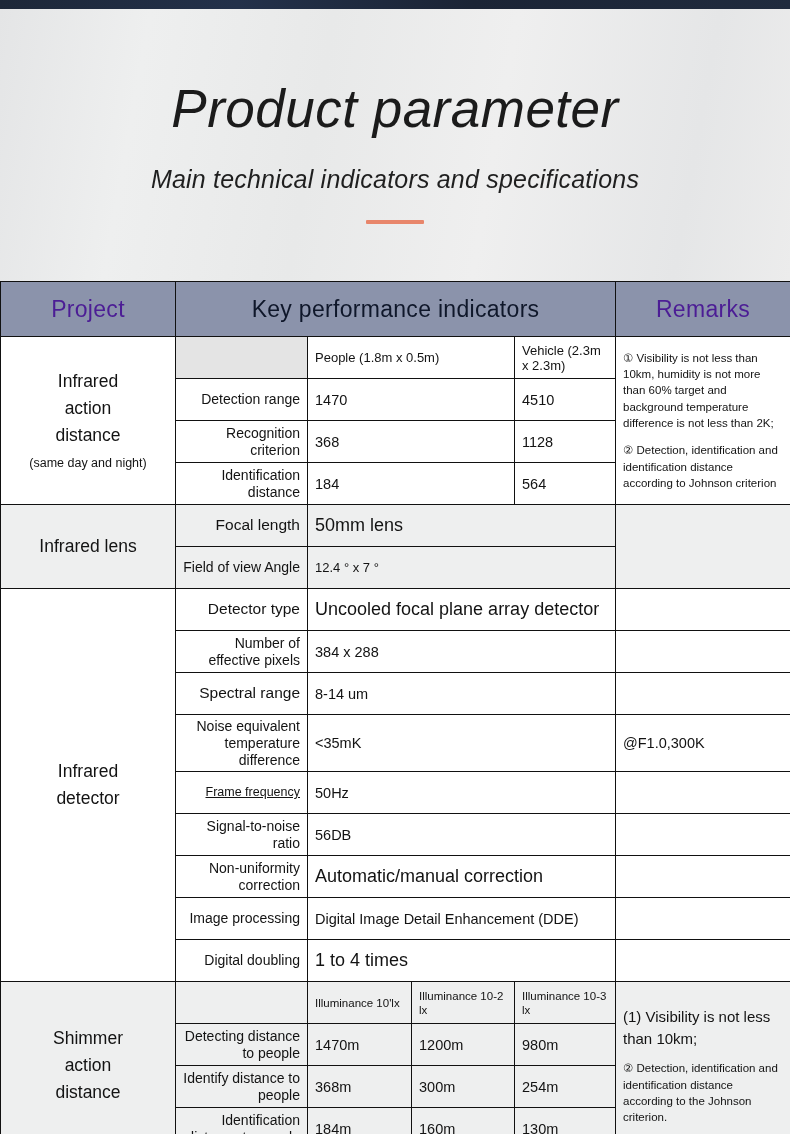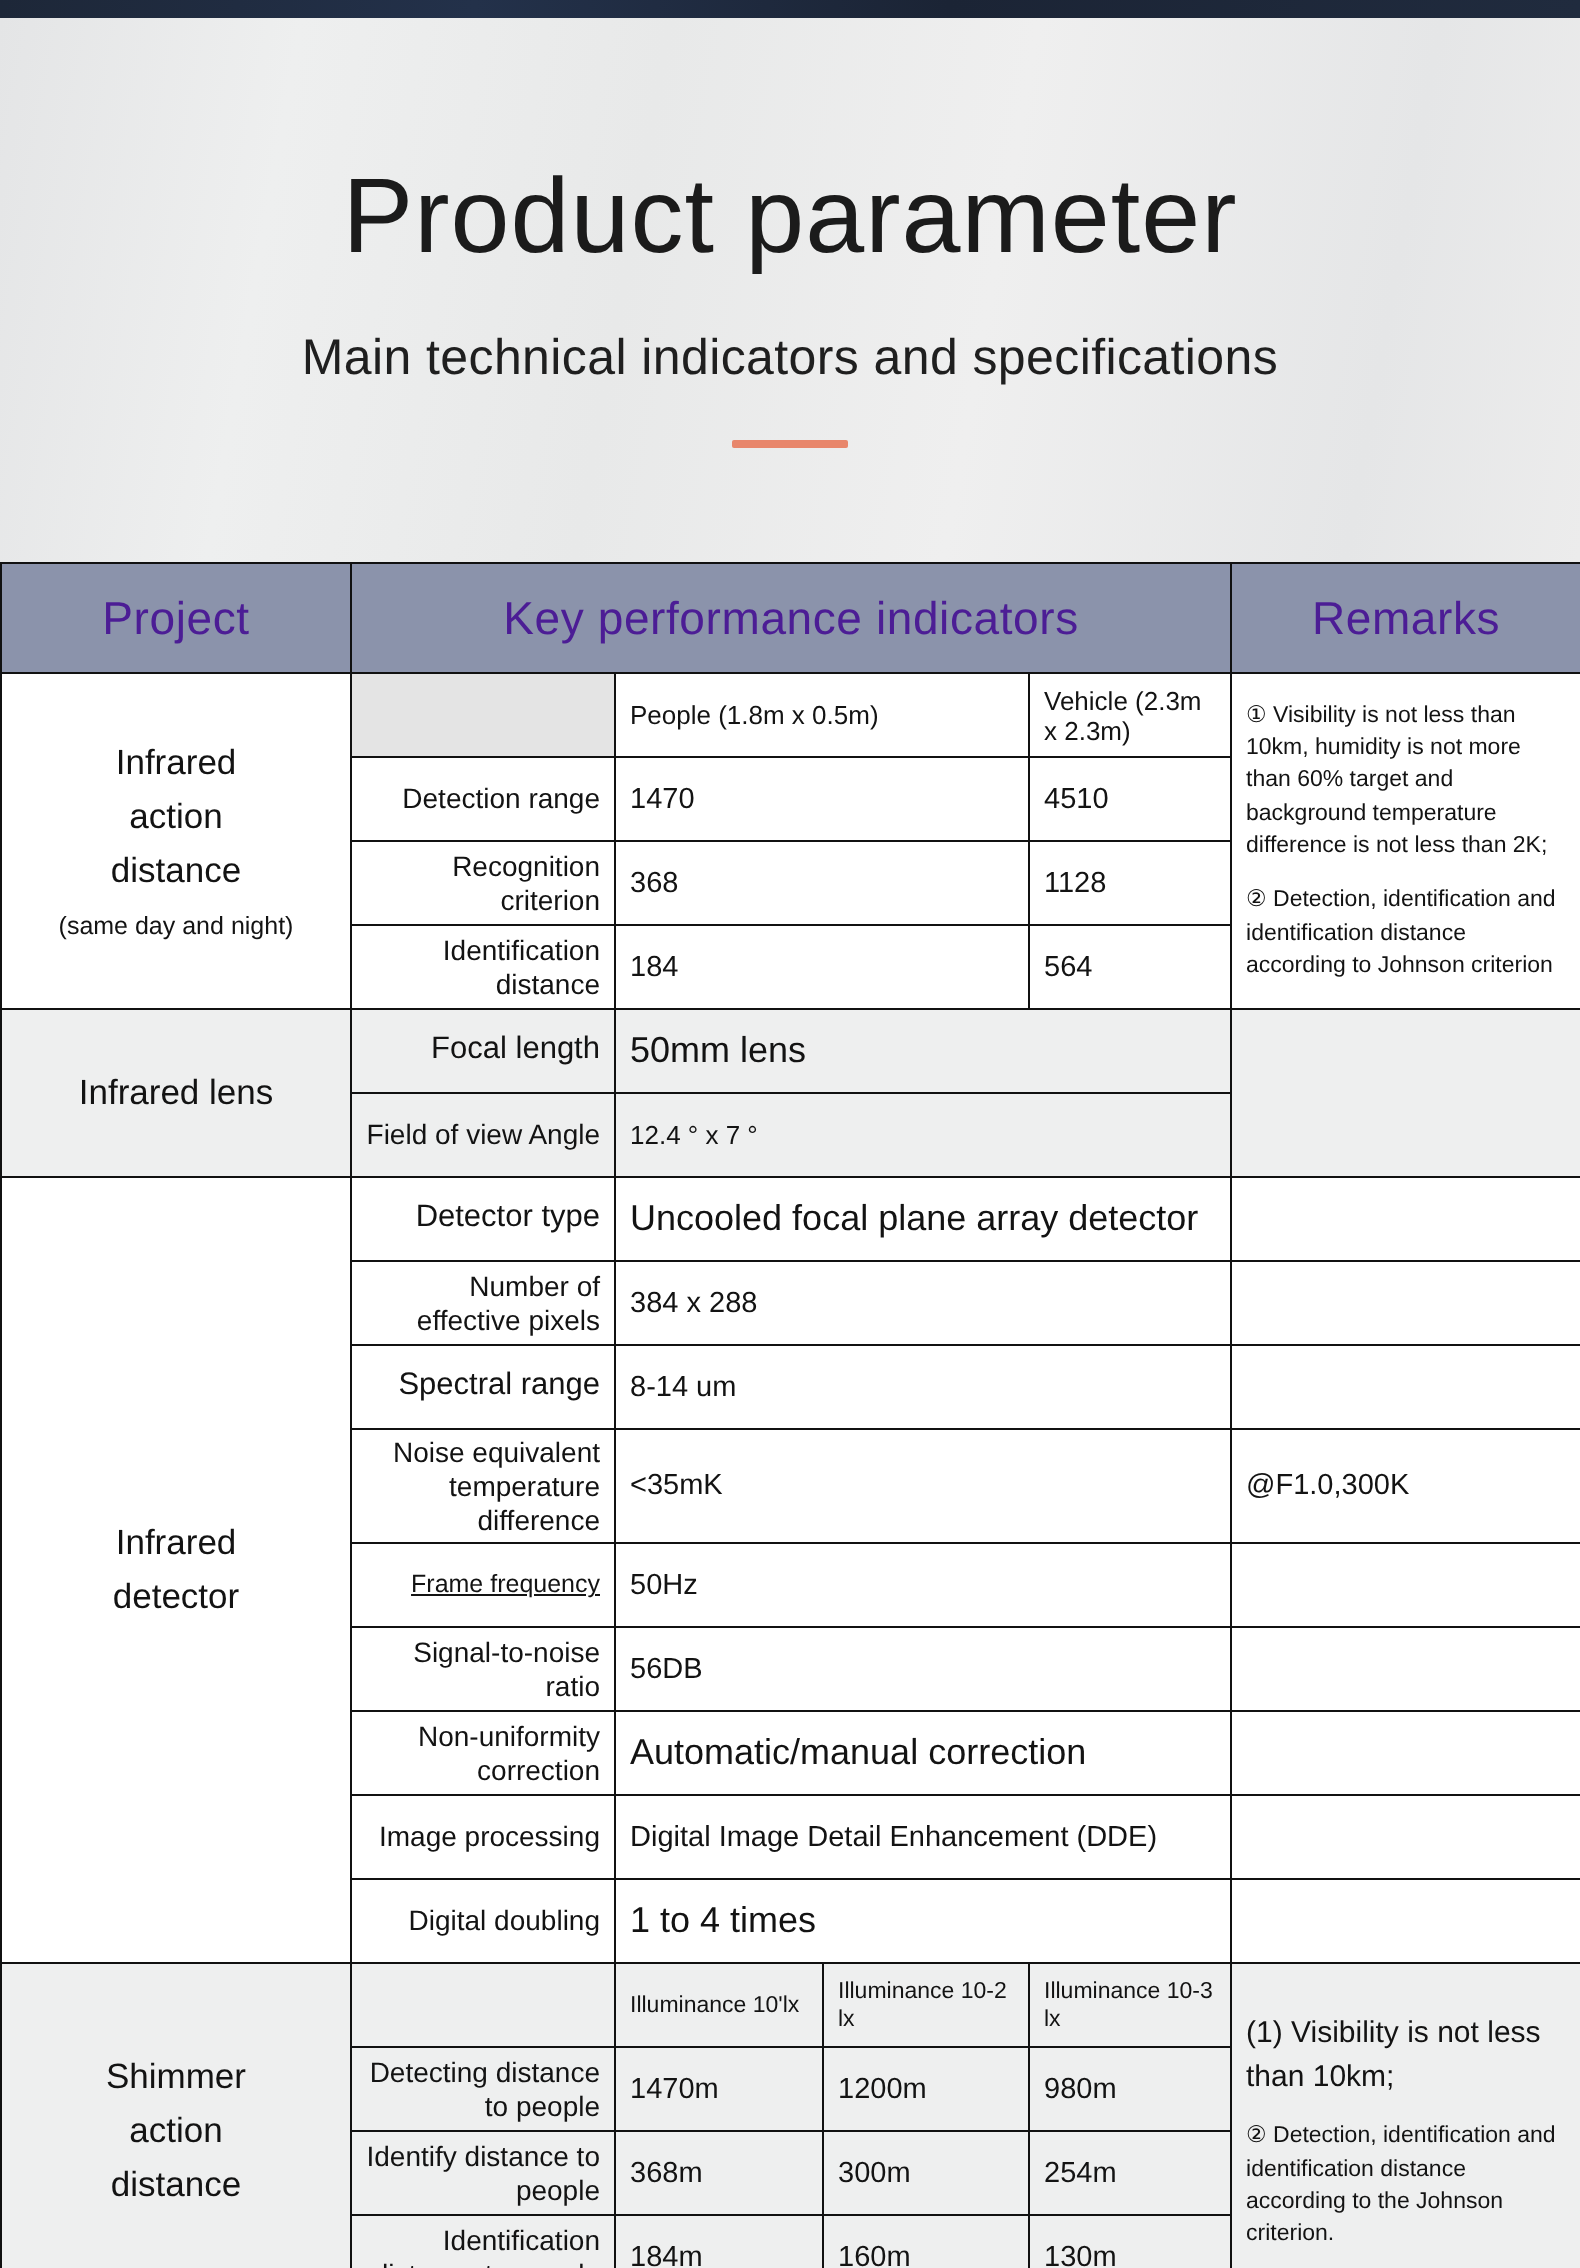--- a/index.html
+++ b/index.html
@@ -22,20 +22,21 @@
     position: absolute; top: 0; left: 0;
     width: 790px; height: 9px;
     background: linear-gradient(90deg,#1d2738 0%,#23314a 30%,#1b2435 60%,#202b3e 100%);
   }
   
   .hero {
     position: absolute; top: 9px; left: 0;
     width: 790px; height: 272px;
     background: linear-gradient(100deg,#e4e5e6 0%,#eeefef 18%,#e8e9e9 40%,#efefef 62%,#e5e6e7 86%,#ececec 100%);
     text-align: center;
+    font-style: italic;
   }
   .hero-title {
     margin: 0; padding-top: 72px;
     font-size: 53px;
     font-weight: 400;
     letter-spacing: .5px;
     color: #1b1b1b;
     line-height: 1.05;
     font-family: "Liberation Sans", sans-serif;
   }
@@ -147,21 +148,21 @@
       <col style="width:132px">
       <col style="width:104px">
       <col style="width:103px">
       <col style="width:101px">
       <col style="width:175px">
     </colgroup>
 
     <thead>
       <tr>
         <th style="background: rgb(139, 147, 171); color: #4c1d95;">Project</th>
-        <th colspan="4" style="background: rgb(139, 147, 171); color: #4c1d95; text-align: center;">Key performance indicators</th>
+        <th colspan="4" style="background: rgb(139, 147, 171); color: #0f172a; text-align: center;">Key performance indicators</th>
         <th style="background: rgb(139, 147, 171); color: #4c1d95;">Remarks</th>
       </tr>
     </thead>
 
     <tbody>
 
       <tr>
         <td class="group" rowspan="4">
           <span>Infrared</span><br>
           <span>action</span><br>

